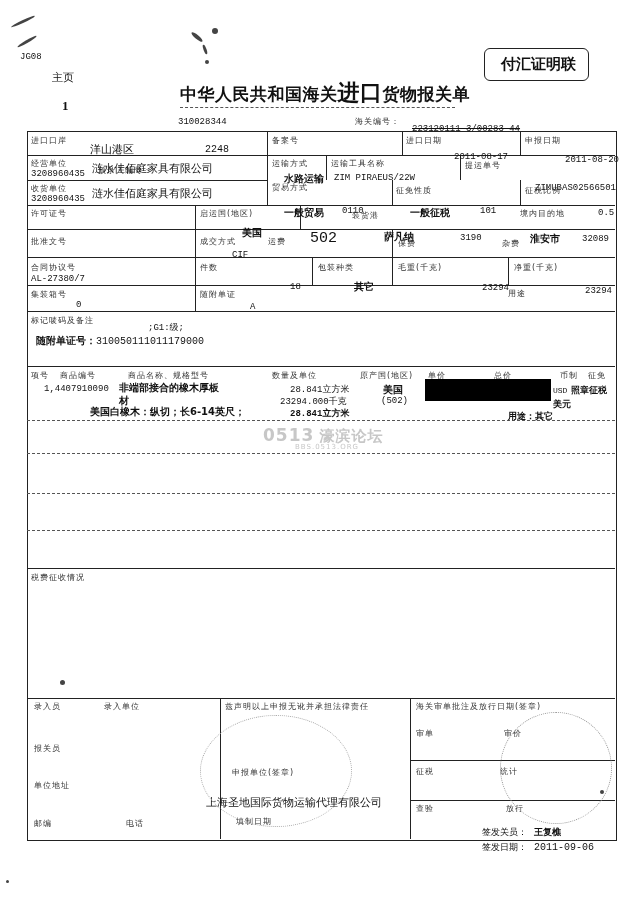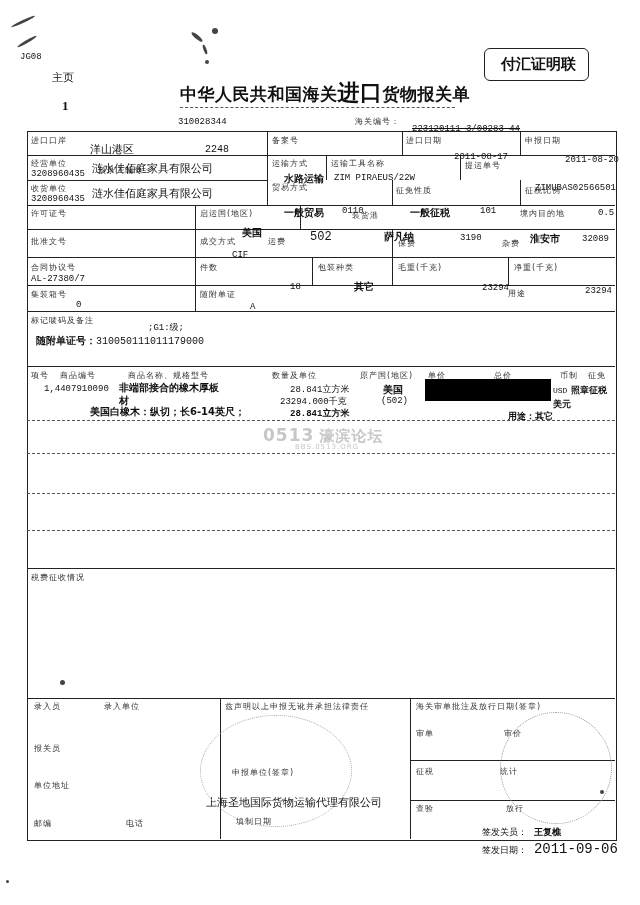--- a/index.html
+++ b/index.html
@@ -111,21 +111,21 @@
 <div class="abs val" style="left:342px;top:206px;font-size:9px;">0110</div>
 <div class="abs lbl" style="left:396px;top:185px;">征免性质</div>
 <div class="abs cn" style="left:410px;top:206px;font-size:10px;">一般征税</div>
 <div class="abs val" style="left:480px;top:206px;font-size:9px;">101</div>
 <div class="abs lbl" style="left:525px;top:185px;">征税比例</div>
 <div class="abs val" style="left:598px;top:208px;font-size:9px;">0.5</div>
 
 <div class="abs lbl" style="left:31px;top:208px;">许可证号</div>
 <div class="abs lbl" style="left:200px;top:208px;">启运国(地区)</div>
 <div class="abs cn" style="left:242px;top:226px;font-size:10px;">美国</div>
-<div class="abs val" style="left:310px;top:230px;font-size:12px;">502</div>
+<div class="abs val" style="left:310px;top:230px;font-size:15px;">502</div>
 <div class="abs lbl" style="left:352px;top:210px;">装货港</div>
 <div class="abs cn" style="left:384px;top:230px;font-size:10px;">萨凡纳</div>
 <div class="abs val" style="left:460px;top:233px;font-size:9px;">3190</div>
 <div class="abs lbl" style="left:520px;top:208px;">境内目的地</div>
 <div class="abs cn" style="left:530px;top:232px;font-size:10px;">淮安市</div>
 <div class="abs val" style="left:582px;top:234px;font-size:9px;">32089</div>
 
 <div class="abs lbl" style="left:31px;top:236px;">批准文号</div>
 <div class="abs lbl" style="left:200px;top:236px;">成交方式</div>
 <div class="abs val" style="left:232px;top:250px;font-size:9px;">CIF</div>
@@ -211,17 +211,17 @@
 <div class="abs lbl" style="left:34px;top:818px;text-align:center;">邮编</div>
 <div class="abs lbl" style="left:126px;top:818px;">电话</div>
 <div class="abs lbl" style="left:236px;top:816px;">填制日期</div>
 
 <div class="abs" style="left:482px;top:826px;font-size:9px;">
   <span>签发关员：</span>
   <span style="font-weight:bold;margin-left:4px;">王复樵</span>
 </div>
 <div class="abs" style="left:482px;top:841px;font-size:9px;">
   <span>签发日期：</span>
-  <span class="val" style="font-size:14px;margin-left:4px;">2011-09-06</span>
+  <span class="val" style="font-size:10px;margin-left:4px;">2011-09-06</span>
 </div>
 
 <div class="abs" style="left:500px;top:712px;width:110px;height:110px;border:1px dotted #999;border-radius:50%;"></div>
 <div class="abs" style="left:200px;top:715px;width:150px;height:110px;border:1px dotted #aaa;border-radius:50%;"></div>
 
 </body></html>

